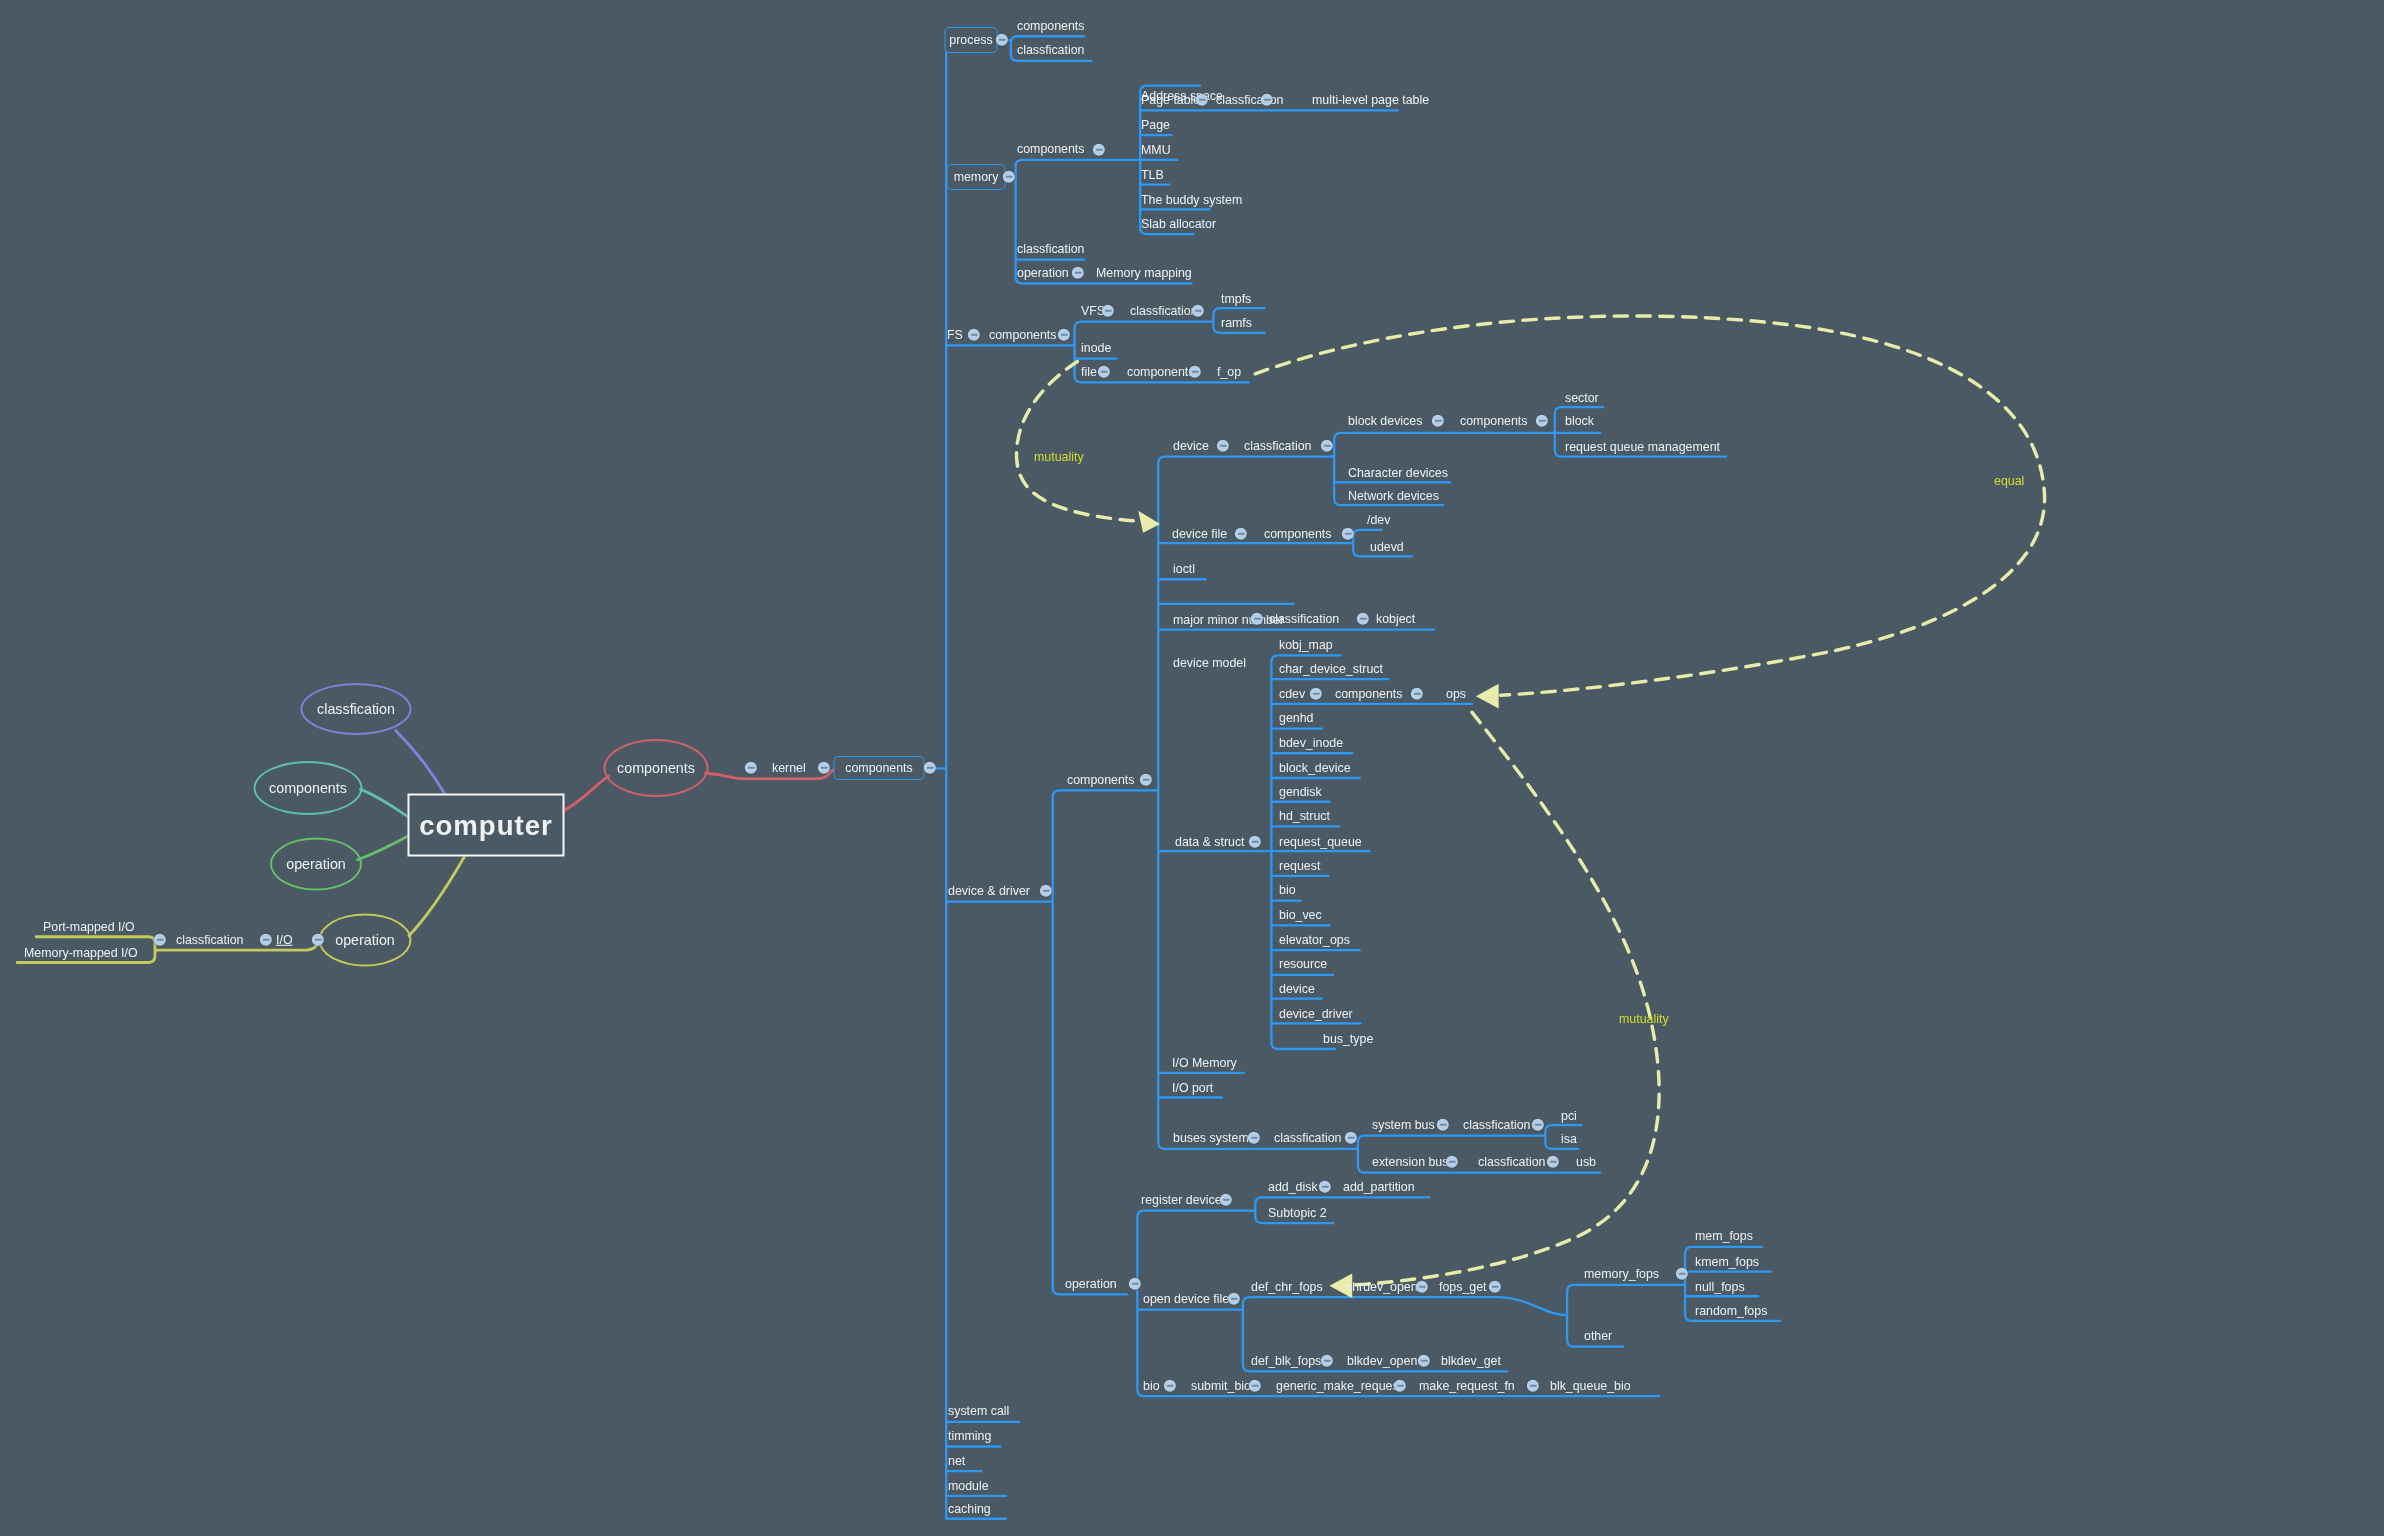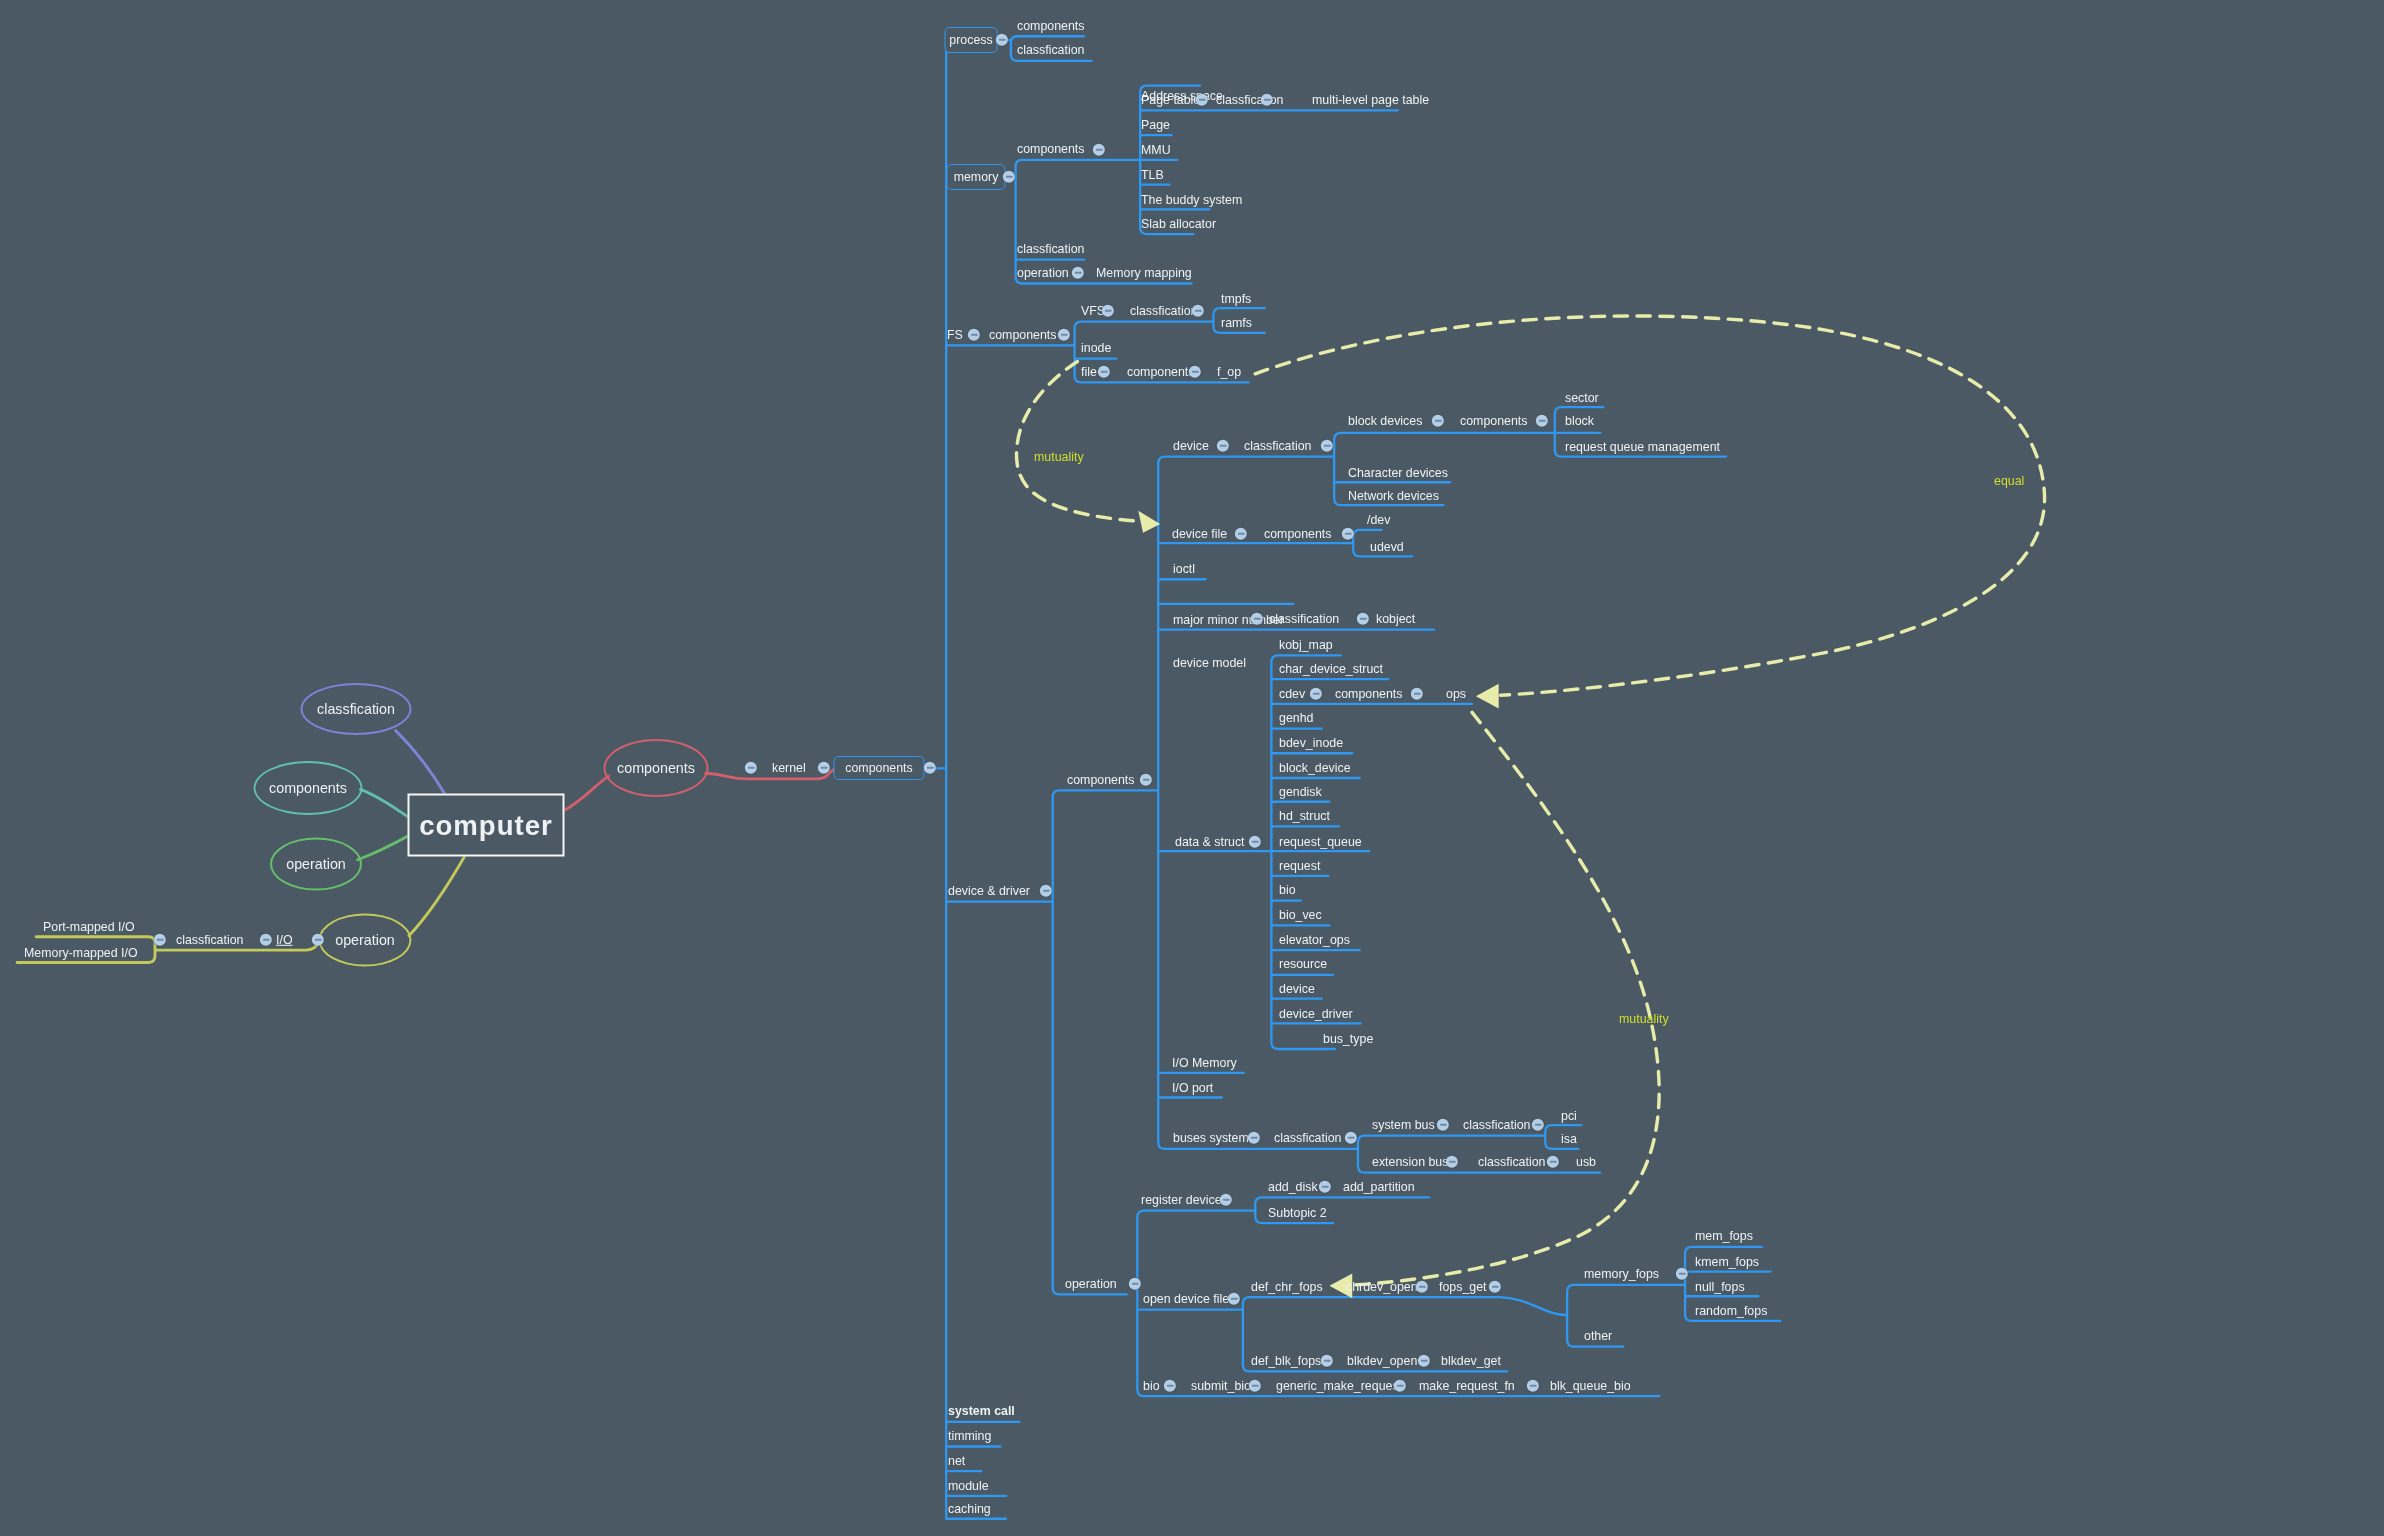--- a/index.html
+++ b/index.html
@@ -213,21 +213,21 @@
     <div class="node s-t" style="left: 1695px; top: 1311px;">random_fops</div>
     <div class="node s-t" style="left: 1584px; top: 1336px;">other</div>
     <div class="node s-t" style="left: 1251px; top: 1361px;">def_blk_fops</div>
     <div class="node s-t" style="left: 1347px; top: 1361px;">blkdev_open</div>
     <div class="node s-t" style="left: 1441px; top: 1361px;">blkdev_get</div>
     <div class="node s-t" style="left: 1143px; top: 1386px;">bio</div>
     <div class="node s-t" style="left: 1191px; top: 1386px;">submit_bio</div>
     <div class="node s-t" style="left: 1276px; top: 1386px;">generic_make_request</div>
     <div class="node s-t" style="left: 1419px; top: 1386px;">make_request_fn</div>
     <div class="node s-t" style="left: 1550px; top: 1386px;">blk_queue_bio</div>
-    <div class="node s-t" style="left: 948px; top: 1411px; font-weight: bold;">system call</div>
+    <div class="node s-t" style="left: 948px; top: 1411px;">system call</div>
     <div class="node s-t" style="left: 948px; top: 1436px;">timming</div>
     <div class="node s-t" style="left: 948px; top: 1461px;">net</div>
     <div class="node s-t" style="left: 948px; top: 1486px;">module</div>
     <div class="node s-t" style="left: 948px; top: 1509px;">caching</div>
     <div class="node s-rel" style="left: 1034px; top: 457px;">mutuality</div>
     <div class="node s-rel" style="left: 1994px; top: 481px;">equal</div>
     <div class="node s-rel" style="left: 1619px; top: 1019px;">mutuality</div>
     <div class="dot" style="left: 1002px; top: 40px;">
       <i></i>
     </div>

